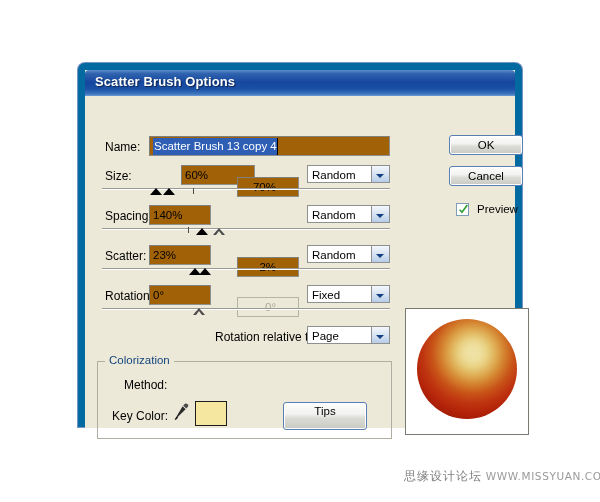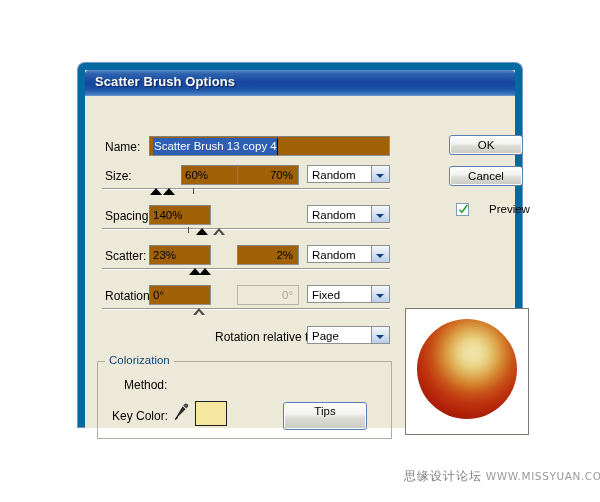--- a/index.html
+++ b/index.html
@@ -85,21 +85,21 @@
     padding: 0 3px;
     height: 20px;
     overflow: hidden;
     white-space: nowrap;
   }
   .tbox.disabled {
     background: #ece9d8;
     color: #aca899;
     border-color: #b6b4a8;
   }
-  .tbox.ralign { text-align: right; padding-right: 5px; }
+  .tbox.ralign { text-align: right; padding-right: 22px; margin-top: 12px; }
 
   
   .sel {
     background: #2f5fb5;
     color: #ffffff;
     padding: 1px 0 2px 1px;
     display: inline-block;
     line-height: 15px;
     border-right: 1px solid #000000;
   }
@@ -204,21 +204,21 @@
     box-shadow: inset 0 0 0 1px #ffffff;
   }
 
   
   #preview-row {
     position: absolute;
     left: 371px;
     top: 107px;
     display: flex;
     align-items: center;
-    gap: 20px;
+    gap: 8px;
   }
   .cbox {
     width: 13px;
     height: 13px;
     background: #ffffff;
     border: 1px solid #7f9db9;
     position: relative;
     box-sizing: border-box;
   }
   .cbox svg { position: absolute; left: 1px; top: 0px; }

